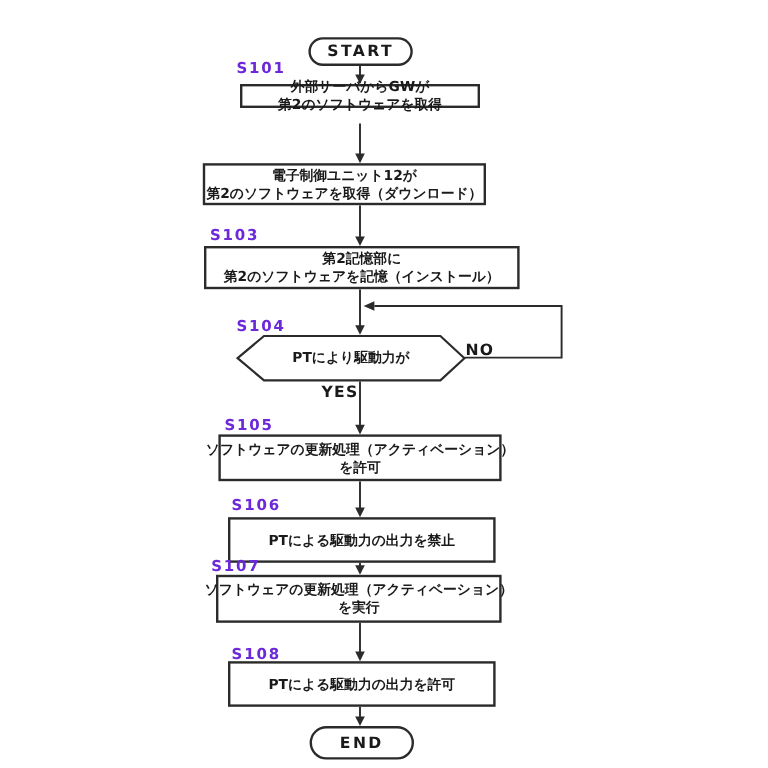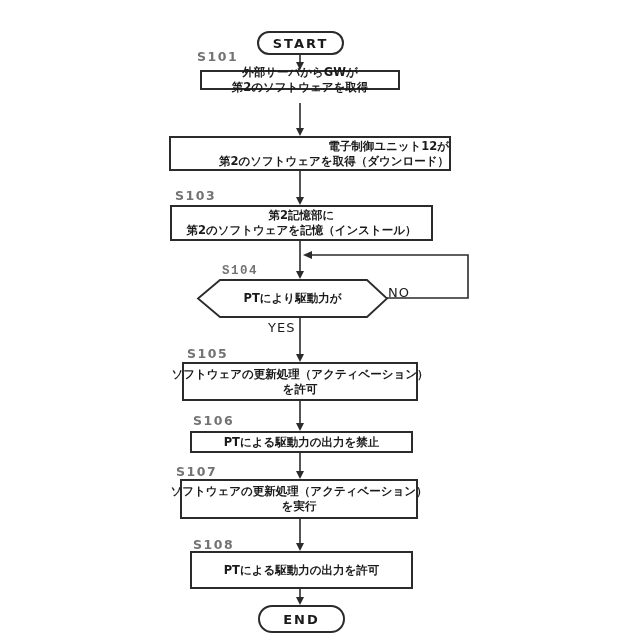--- a/index.html
+++ b/index.html
@@ -34,21 +34,21 @@
     justify-content: center;
     font-size: 13px;
     font-weight: 600;
     letter-spacing: 2px;
   }
   .slabel {
     position: absolute;
     font-size: 12.5px;
     font-weight: 600;
     letter-spacing: 1.5px;
-    color: #737373;
+    color: #6d28d9;
     white-space: nowrap;
   }
   .pbox {
     position: absolute;
     box-sizing: border-box;
     border: 2px solid #2b2b2b;
     background: #ffffff;
     display: flex;
     flex-direction: column;
     align-items: center;
@@ -67,21 +67,21 @@
     justify-content: center;
     text-align: center;
     font-size: 11.5px;
     line-height: 17px;
     font-weight: 600;
     white-space: nowrap;
   }
   .branch {
     position: absolute;
     font-size: 13px;
-    font-weight: 400;
+    font-weight: 700;
     letter-spacing: 1px;
     white-space: nowrap;
   }
 </style>
 </head>
 <body>
 
 <div class="canvas">
 
   <svg class="wires" viewBox="0 0 640 640" xmlns="http://www.w3.org/2000/svg">
@@ -116,46 +116,46 @@
     <span>START</span>
   </div>
 
   <div class="slabel" style="left:197px; top:49px;">S101</div>
   <div class="pbox" style="left:200px; top:70px; width:200px; height:20px;">
     <span>外部サーバからGWが</span>
     <span>第2のソフトウェアを取得</span>
   </div>
 
   <div class="slabel" style="left:175px; top:121px;margin-top:20px;">S102</div>
-  <div class="pbox" style="left:169px; top:136px; width:282px; height:35px;align-items:flex-end;">
+  <div class="pbox" style="left:169px; top:136px; width:236px; height:35px;">
     <span>電子制御ユニット12が</span>
     <span>第2のソフトウェアを取得（ダウンロード）</span>
   </div>
 
   <div class="slabel" style="left:175px; top:188px;">S103</div>
   <div class="pbox" style="left:170px; top:205px; width:263px; height:36px;text-align:center;">
     <span>第2記憶部に</span>
     <span>第2のソフトウェアを記憶（インストール）</span>
   </div>
 
-  <div class="slabel" style="left:222px; top:264px;font-family:Liberation Mono, monospace;">S104</div>
+  <div class="slabel" style="left:197px; top:264px;">S104</div>
   <div class="dectext" style="left:205px; top:280px; width:175px; height:37px;gap:20px;">
     <span>PTにより駆動力が</span>
   </div>
   <div class="branch" style="left:268px; top:320px;">YES</div>
   <div class="branch" style="left:388px; top:285px;">NO</div>
 
   <div class="slabel" style="left:187px; top:346px;">S105</div>
   <div class="pbox" style="left:182px; top:362px; width:236px; height:39px;">
     <span>ソフトウェアの更新処理（アクティベーション）</span>
     <span>を許可</span>
   </div>
 
   <div class="slabel" style="left:193px; top:413px;">S106</div>
-  <div class="pbox" style="left:190px; top:431px; width:223px; height:22px;">
+  <div class="pbox" style="left:190px; top:431px; width:223px; height:38px;">
     <span>PTによる駆動力の出力を禁止</span>
   </div>
 
   <div class="slabel" style="left:176px; top:464px;">S107</div>
   <div class="pbox" style="left:180px; top:479px; width:238px; height:40px;">
     <span>ソフトウェアの更新処理（アクティベーション）</span>
     <span>を実行</span>
   </div>
 
   <div class="slabel" style="left:193px; top:537px;">S108</div>

